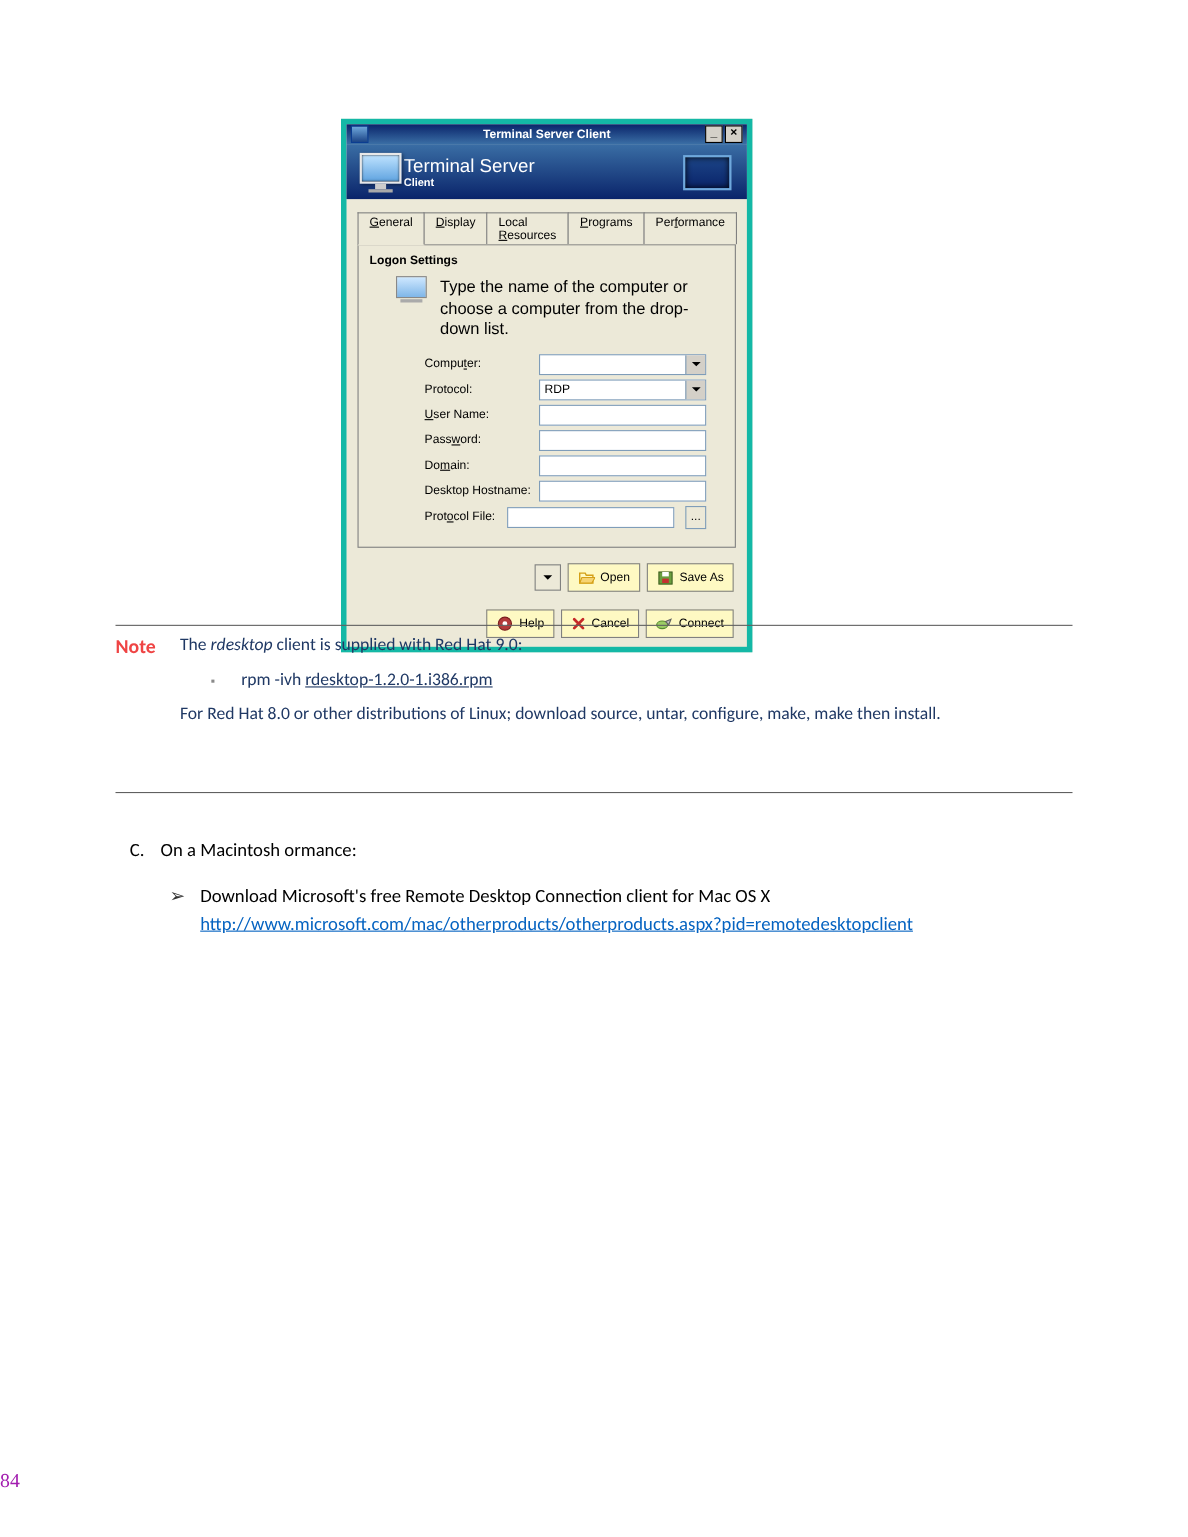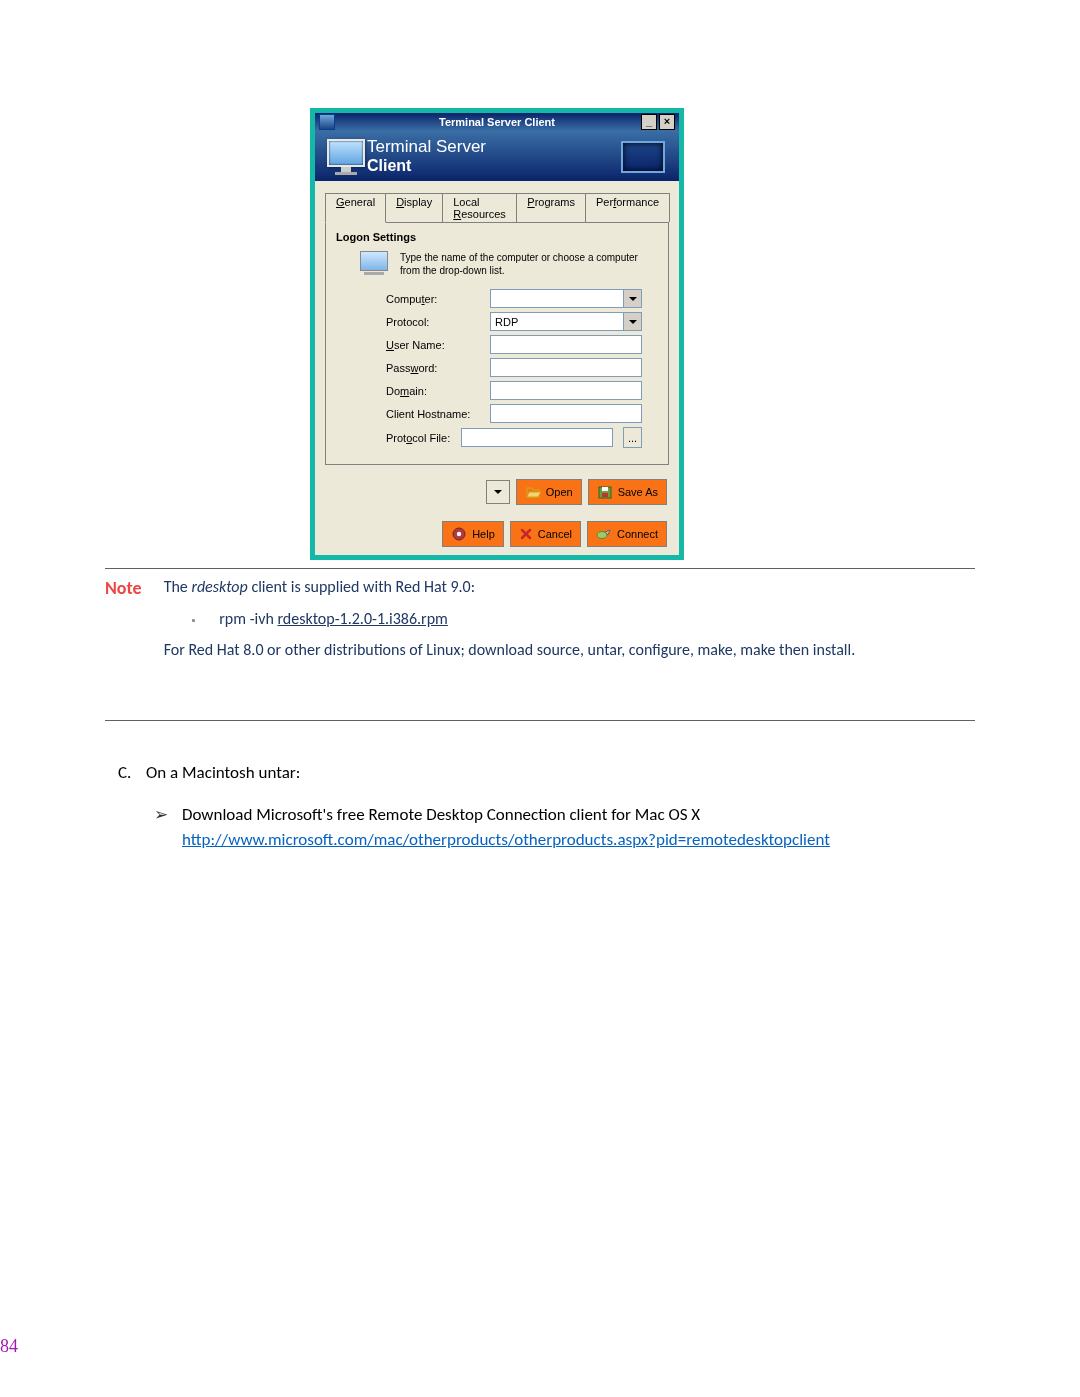--- a/index.html
+++ b/index.html
@@ -96,21 +96,21 @@
   }
   .monitor-left .base {
     width: 22px; height: 3px; background: #aaa;
     position: absolute; bottom: -2px; left: 8px;
   }
   .banner .banner-text {
     color: #fff;
     font-family: Verdana, Tahoma, sans-serif;
   }
   .banner .line1 { font-size: 17px; }
-  .banner .line2 { font-size: 16px; font-weight: bold; }
+  .banner .line2 { font-size: 10px; font-weight: bold; }
   .banner .monitor-right {
     position: absolute; right: 14px; top: 10px;
     width: 44px; height: 34px;
   }
   .monitor-right .screen2 {
     width: 40px; height: 28px;
     background: linear-gradient(#1c4587, #0a246a);
     border: 2px solid #6fa8dc;
     box-shadow: inset 0 0 6px #000;
   }
@@ -162,21 +162,21 @@
   .small-monitor .sm-screen {
     width: 26px; height: 18px;
     background: linear-gradient(#cfe8ff,#7fb6e8);
     border: 1px solid #888;
   }
   .small-monitor .sm-base {
     width: 20px; height: 3px; background: #aaa;
     position: absolute; bottom: 0; left: 4px;
   }
   .instr .instr-text {
-    font-size: 10px;
+    font-size: 15px;
     line-height: 1.3;
   }
 
   .form-row {
     display: flex;
     align-items: center;
     margin: 4px 16px 4px 50px;
     gap: 6px;
   }
   .form-row label {
@@ -238,21 +238,21 @@
   }
   .dlg-footer1 .mini-drop::after {
     content: "";
     border-left: 4px solid transparent;
     border-right: 4px solid transparent;
     border-top: 4px solid #000;
   }
   .btn {
     height: 24px;
     border: 1px solid #808080;
-    background: #f97316;
+    background: #fef9c3;
     padding: 0 8px;
     display: inline-flex;
     align-items: center;
     gap: 5px;
     font-size: 11px;
     cursor: default;
   }
   .btn svg { flex: 0 0 auto; }
 
   
@@ -417,21 +417,21 @@
         <label>Pass<span class="ul">w</span>ord:</label>
         <input type="password" value="" style="">
       </div>
 
       <div class="form-row">
         <label>Do<span class="ul">m</span>ain:</label>
         <input type="text" value="" style="">
       </div>
 
       <div class="form-row">
-        <label>Client Hostname:</label>
+        <label>Desktop Hostname:</label>
         <input type="text" value="" style="">
       </div>
 
       <div class="form-row">
         <label>Prot<span class="ul">o</span>col File:</label>
         <input type="text" value="" style="">
         <div class="dots-btn">...</div>
       </div>
     </div>
 
@@ -489,21 +489,21 @@
         </li>
       </ul>
       <div style="margin-bottom:10px;">For Red Hat 8.0 or other distributions of Linux; download source, untar, configure, make, make then install.</div>
     </span>
   </div>
   <div class="hr bot"></div>
 
   <div class="section-c">
     <div class="c-row">
       <span class="c-letter">C.</span>
-      <span>On a Macintosh untar:</span>
+      <span>On a Macintosh ormance:</span>
     </div>
     <div class="sub">
       <span class="arrow-bullet">➢</span>
       <span>
         <span>Download Microsoft's free Remote Desktop Connection client for Mac OS X</span><br>
         <a href="#">http://www.microsoft.com/mac/otherproducts/otherproducts.aspx?pid=remotedesktopclient</a>
       </span>
     </div>
   </div>
 

